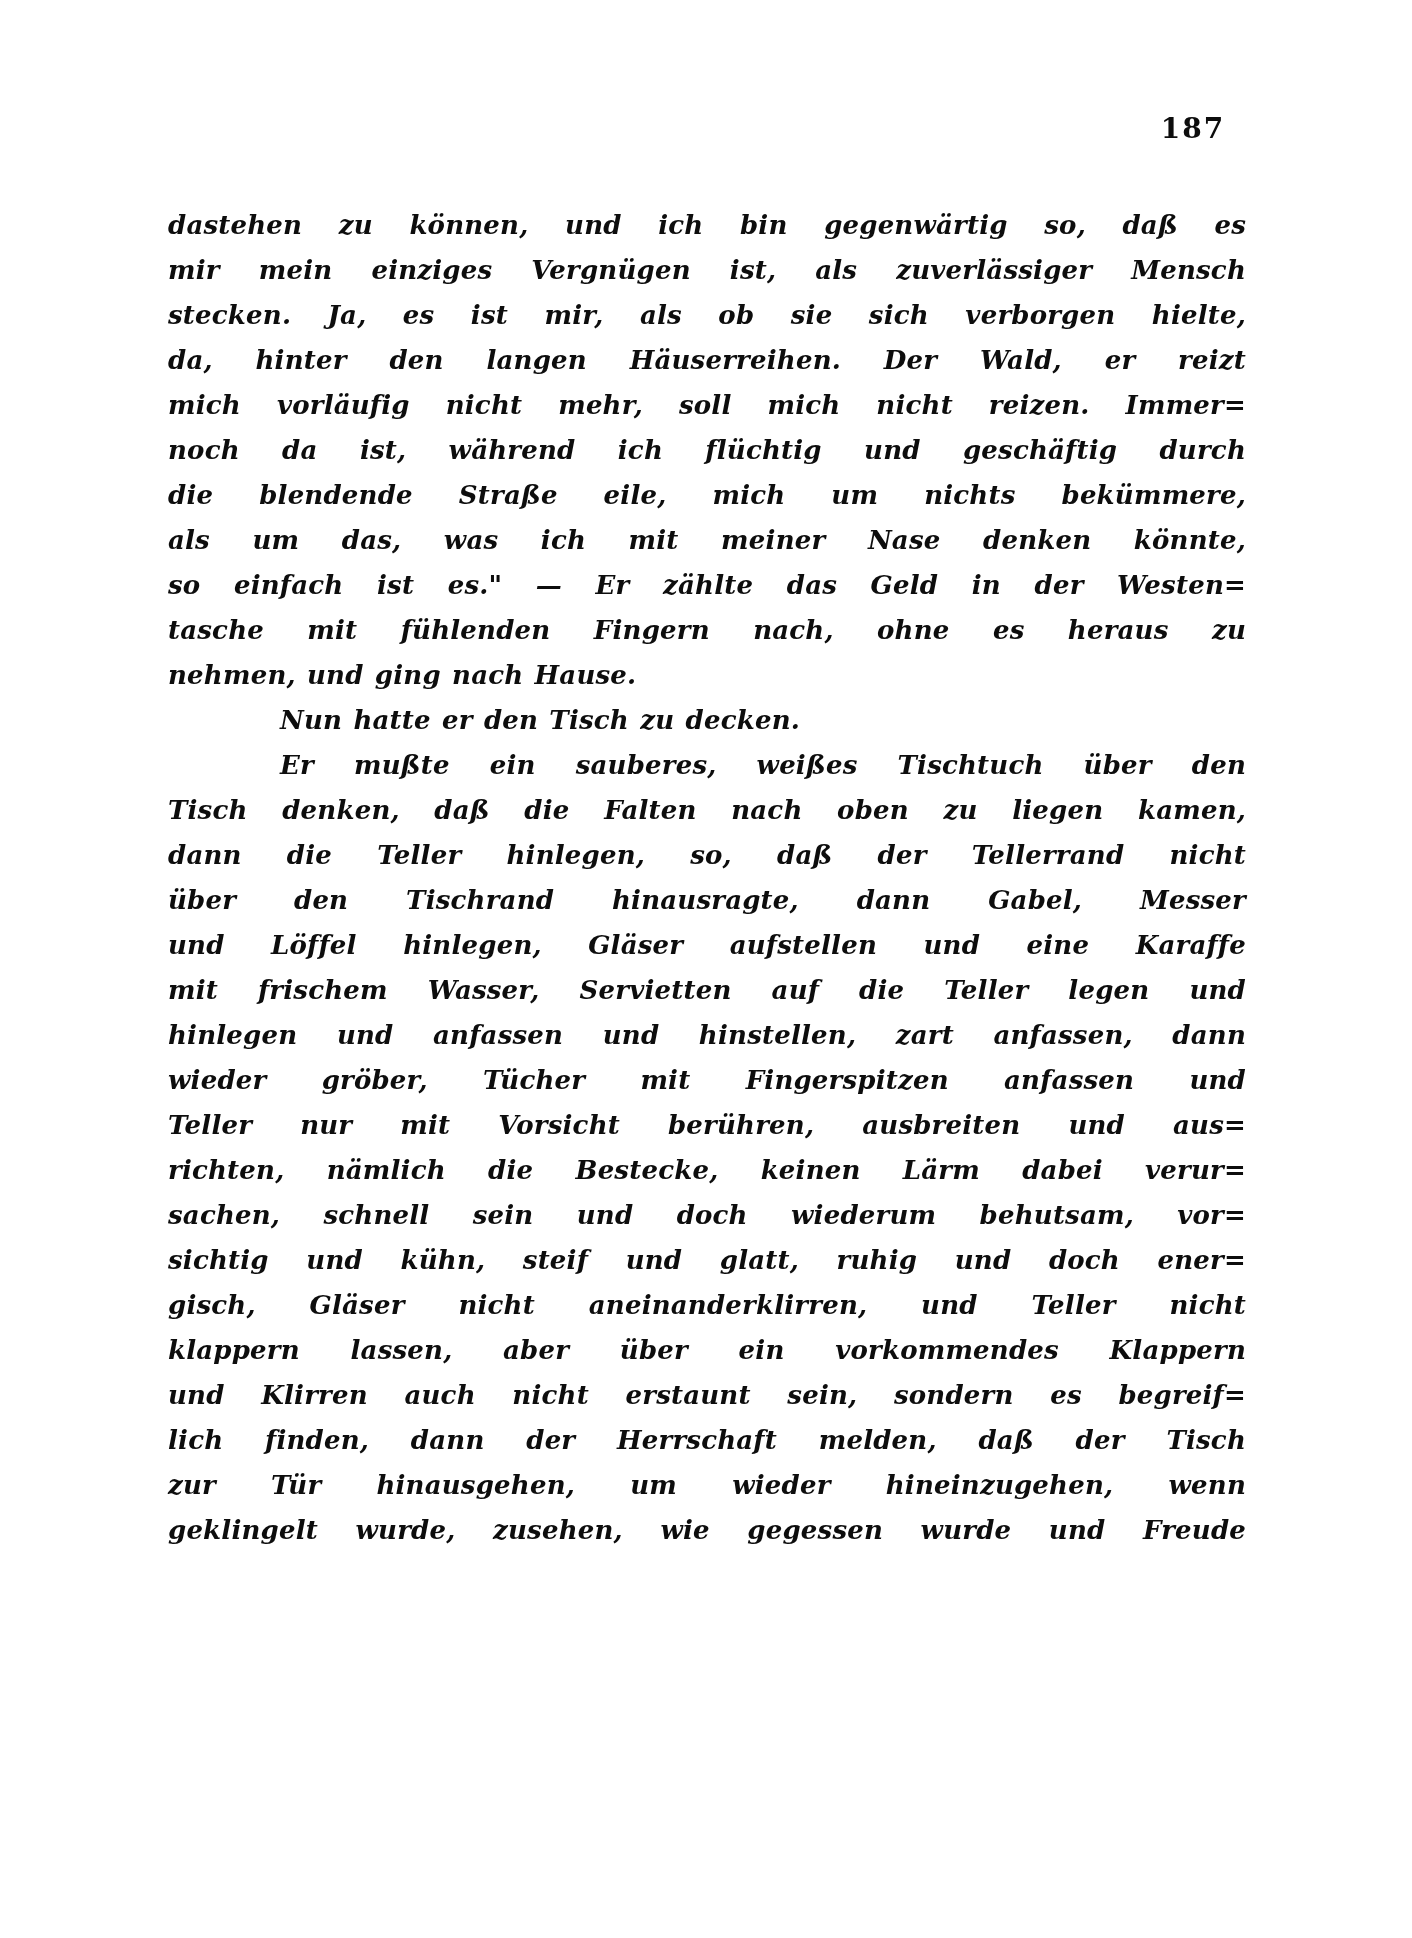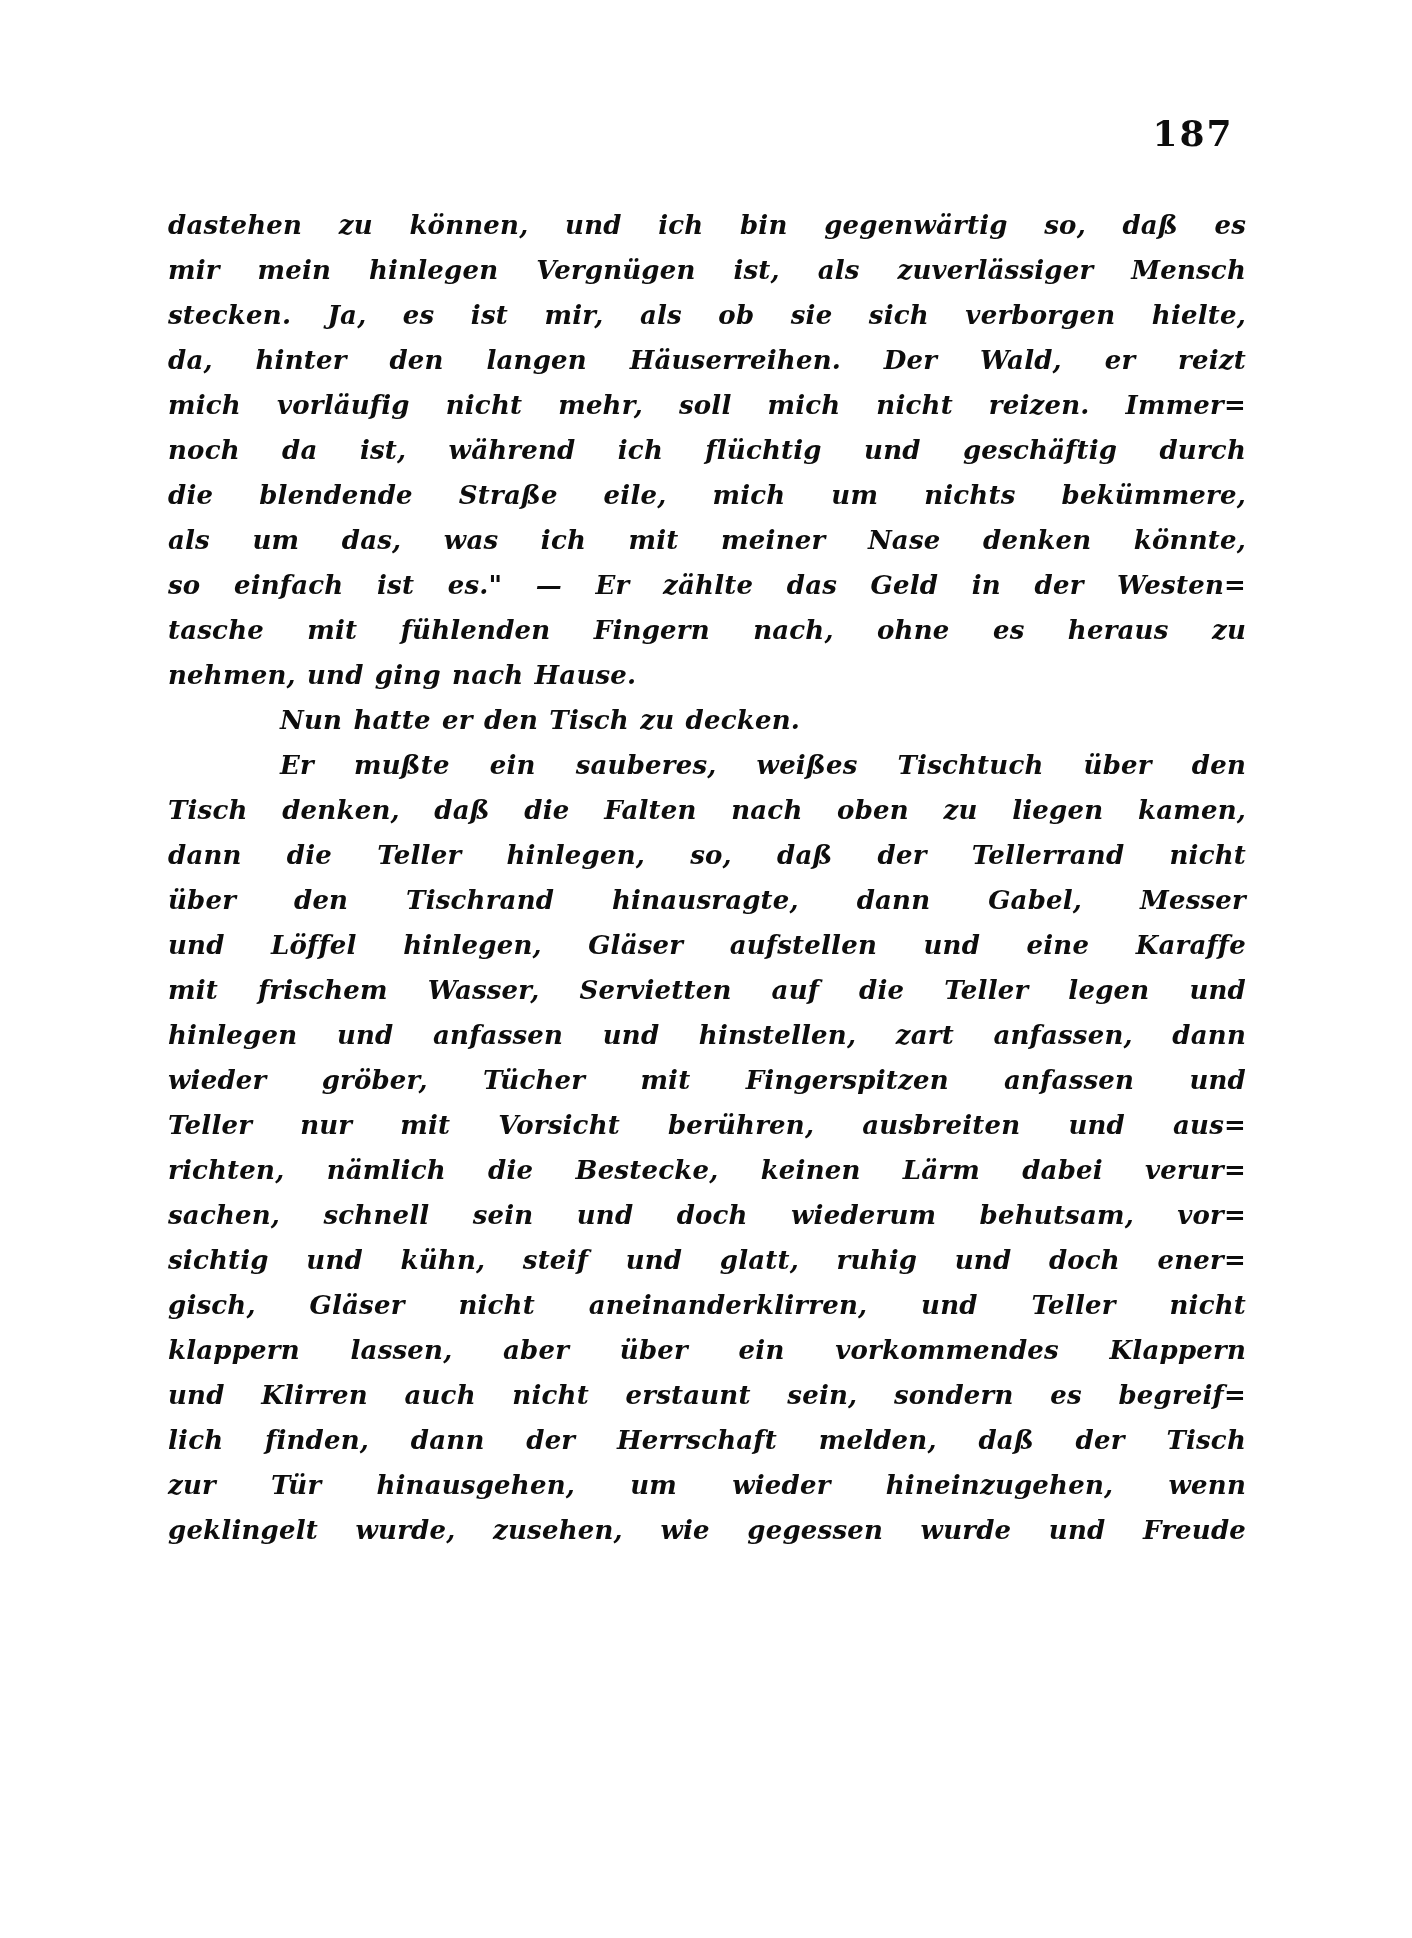--- a/index.html
+++ b/index.html
@@ -17,21 +17,21 @@
     height: 1938px;
     font-family: "DejaVu Serif", "Liberation Serif", serif;
     color: var(--ink);
     overflow: hidden;
   }
   .page-number {
     position: absolute;
     left: 1148px;
     top: 112px;
     width: 90px;
-    font-size: 36px;
+    font-size: 28px;
     font-weight: bold;
     letter-spacing: 2px;
     text-align: center;
     color: var(--ink);
   }
   .text-block {
     position: absolute;
     left: 168px;
     top: 203px;
     width: 1078px;
@@ -58,21 +58,21 @@
     padding-left: 112px;
   }
 </style>
 </head>
 <body>
 
 <div class="page-number">187</div>
 
 <div class="text-block">
     <div class="line">dastehen zu können, und ich bin gegenwärtig so, daß es</div>
-    <div class="line">mir mein hinlegen Vergnügen ist, als zuverlässiger Mensch</div>
+    <div class="line">mir mein einziges Vergnügen ist, als zuverlässiger Mensch</div>
     <div class="line">stecken. Ja, es ist mir, als ob sie sich verborgen hielte,</div>
     <div class="line">da, hinter den langen Häuserreihen. Der Wald, er reizt</div>
     <div class="line">mich vorläufig nicht mehr, soll mich nicht reizen. Immer=</div>
     <div class="line">noch da ist, während ich flüchtig und geschäftig durch</div>
     <div class="line">die blendende Straße eile, mich um nichts bekümmere,</div>
     <div class="line">als um das, was ich mit meiner Nase denken könnte,</div>
     <div class="line">so einfach ist es." — Er zählte das Geld in der Westen=</div>
     <div class="line">tasche mit fühlenden Fingern nach, ohne es heraus zu</div>
     <div class="line no-justify">nehmen, und ging nach Hause.</div>
     <div class="line indent no-justify">Nun hatte er den Tisch zu decken.</div>

